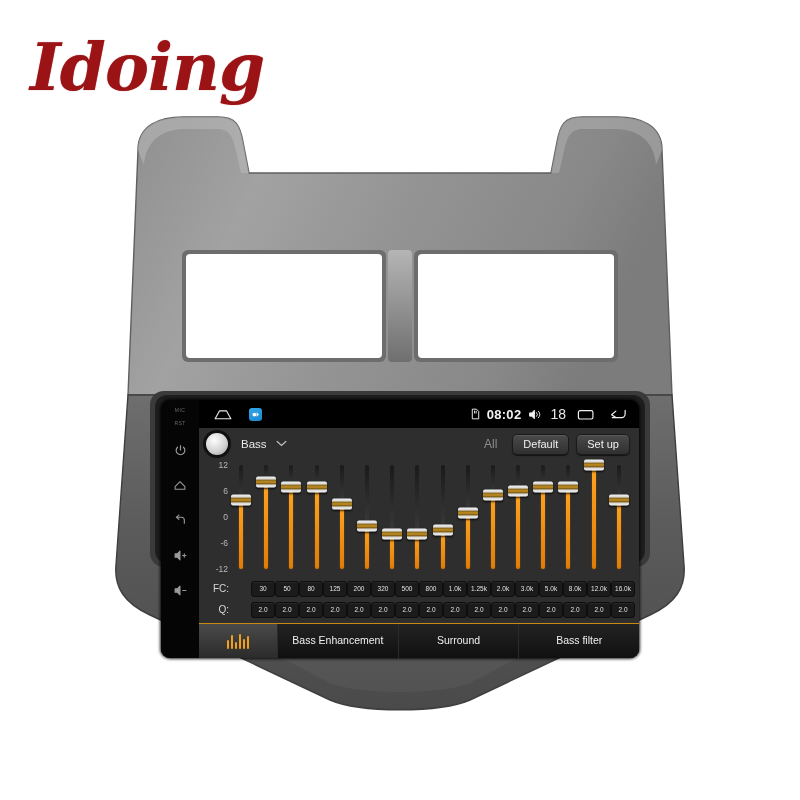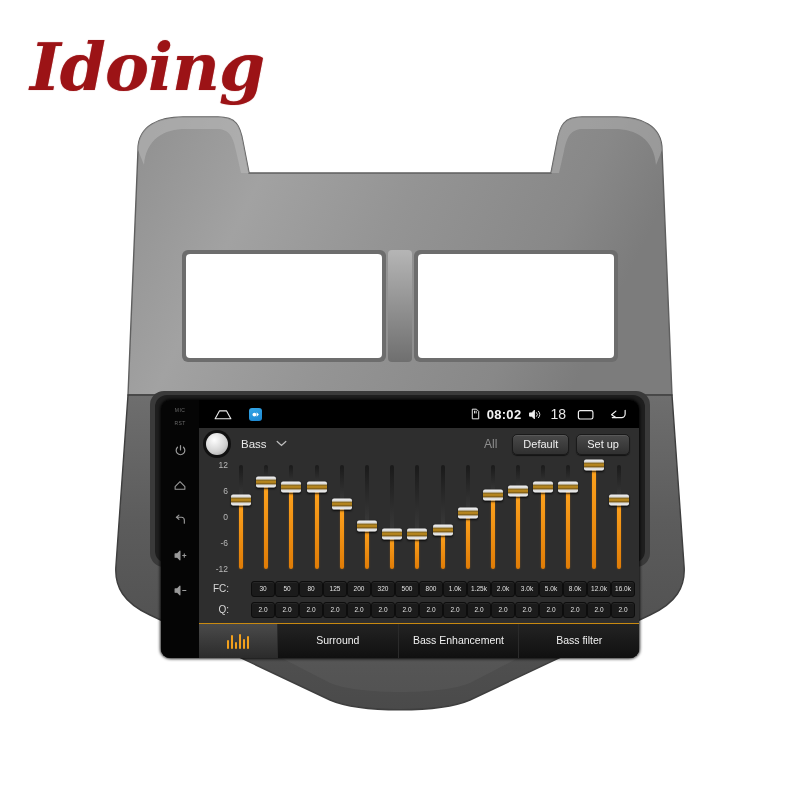--- a/index.html
+++ b/index.html
@@ -509,23 +509,23 @@
           <div id="eq-tab-icon">
             <i style="height: 9px;"></i>
             <i style="height: 14px;"></i>
             <i style="height: 7px;"></i>
             <i style="height: 15px;"></i>
             <i style="height: 10px;"></i>
             <i style="height: 13px;"></i>
           </div>
         </div>
         <div class="tab">
+          <span>Bass Enhancement</span>
+        </div>
+        <div class="tab">
           <span>Surround</span>
-        </div>
-        <div class="tab">
-          <span>Bass Enhancement</span>
         </div>
         <div class="tab">
           <span>Bass filter</span>
         </div>
       </div>
   </div>
 </div>
 
 </body></html>

